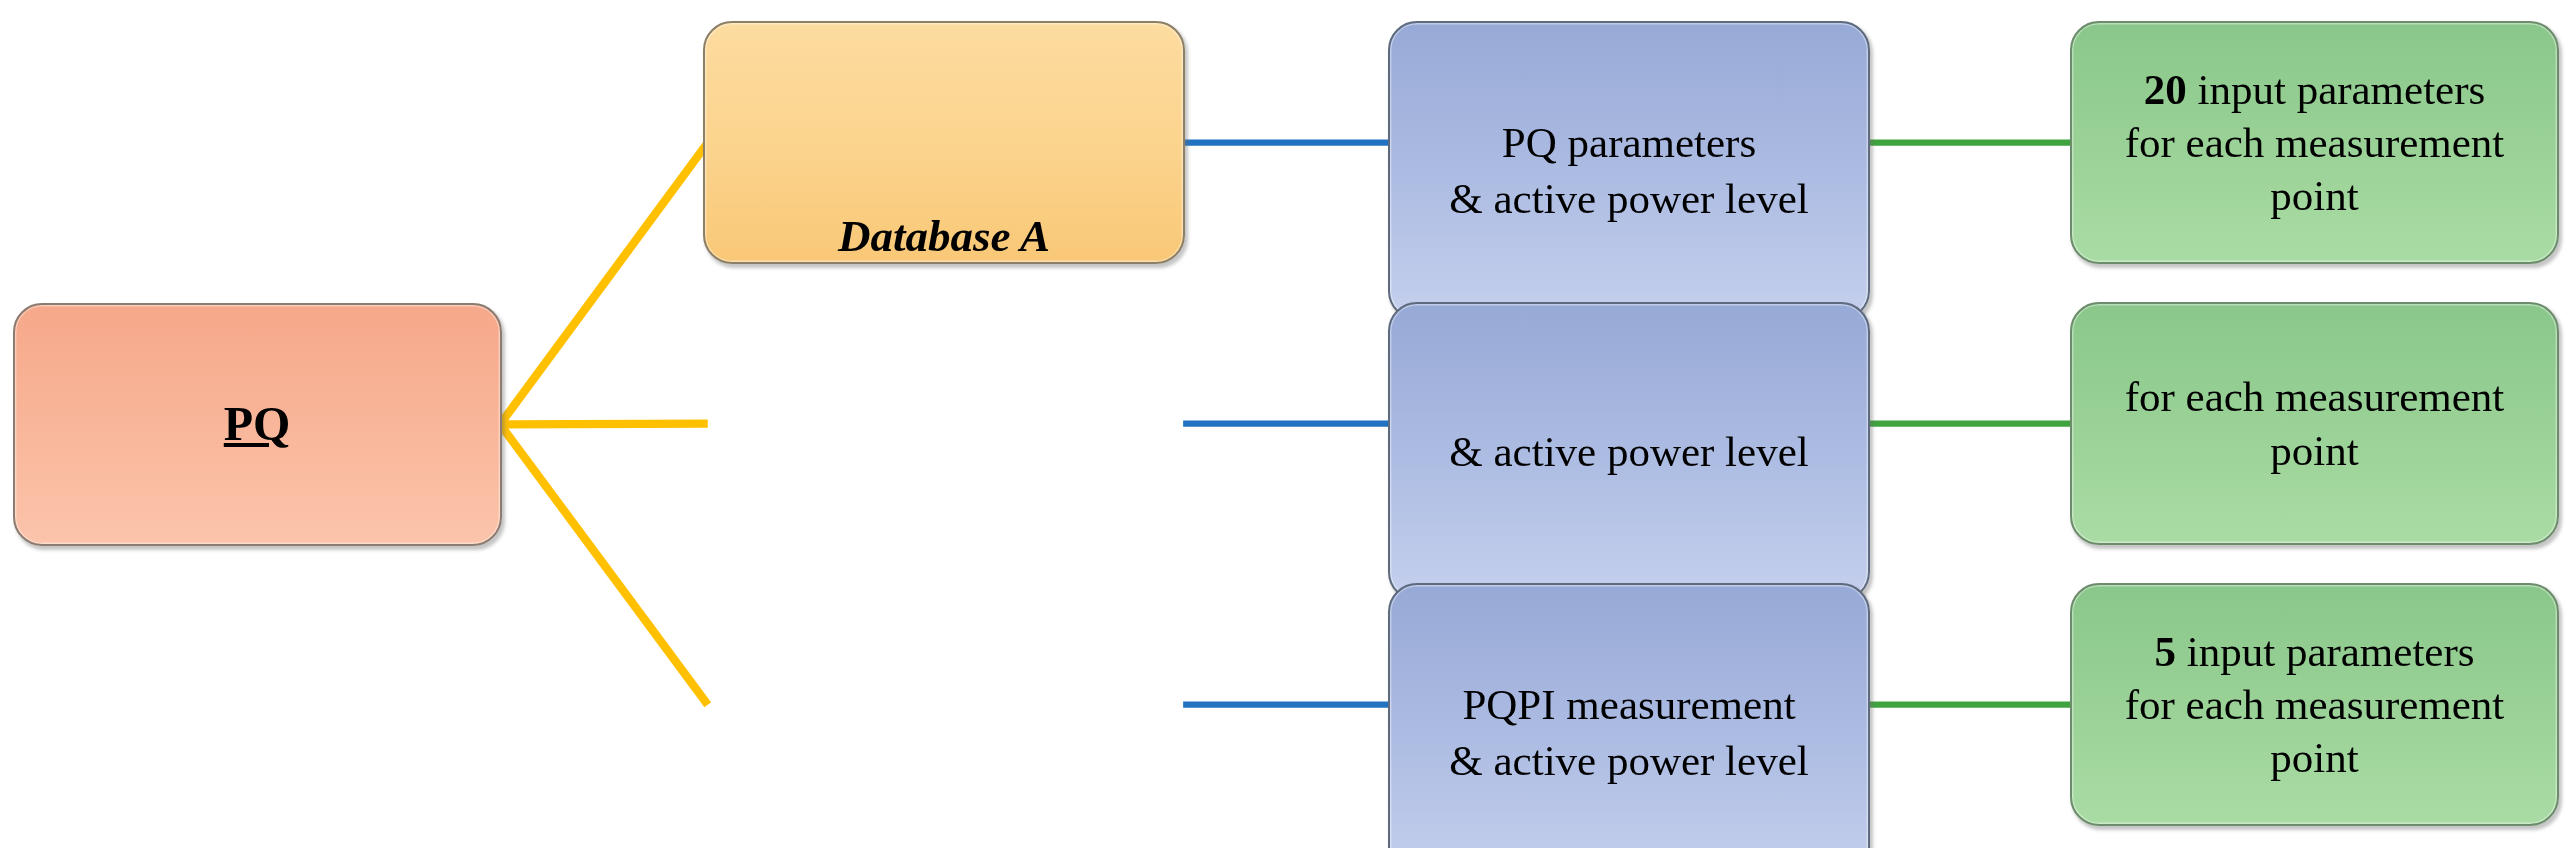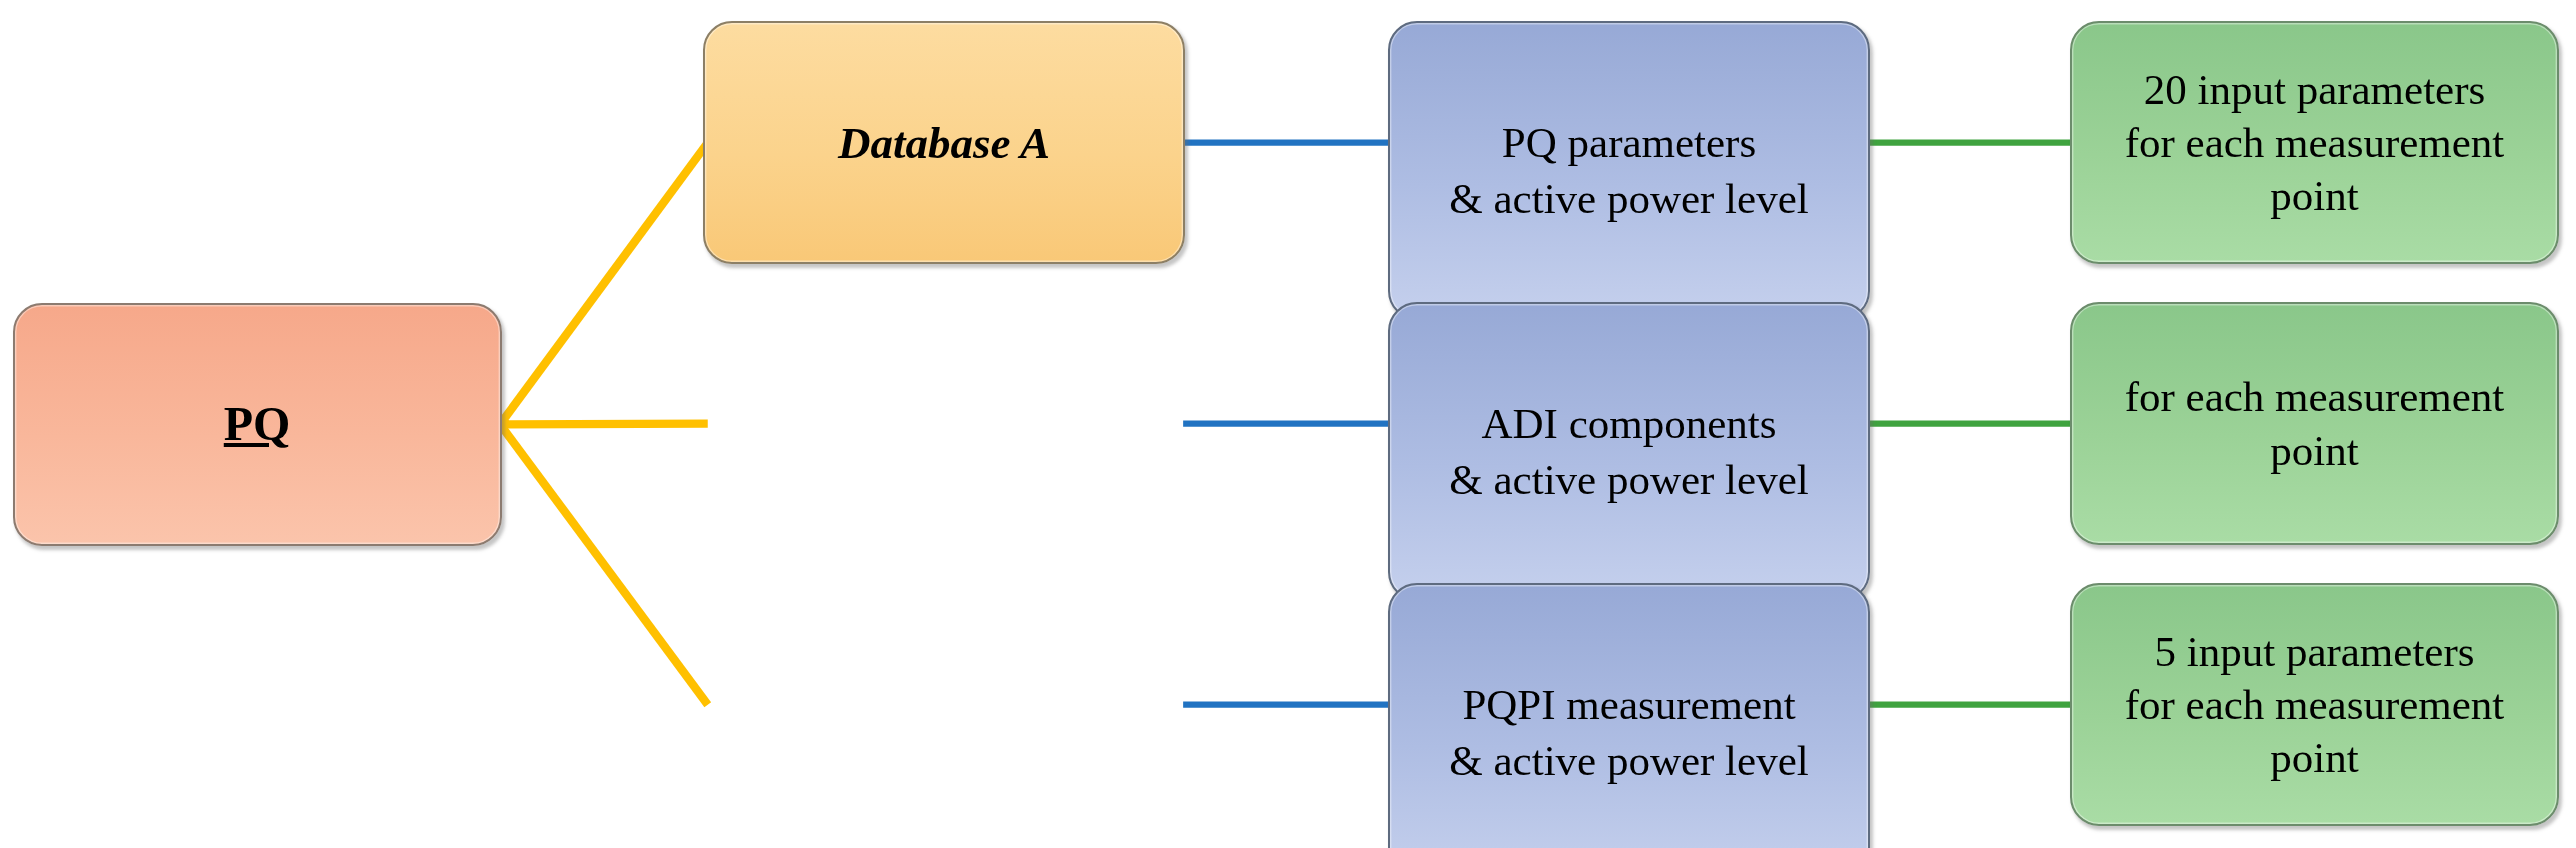--- a/index.html
+++ b/index.html
@@ -32,39 +32,40 @@
     line-height:1.3;
     text-decoration:underline;
   }
   .box-db{
     left:703px;width:482px;height:243px;
     background:linear-gradient(180deg,#FDDCA0 0%,#FBD38C 55%,#F9C877 100%);
     border:2.1px solid #8C7F66;
     font-weight:bold;
     font-style:italic;
     font-size:45px;
+    justify-content:flex-end;
   }
   .box-param{
     left:1388px;width:482px;height:299px;
     background:linear-gradient(180deg,#97A9D6 0%,#AEBDE3 55%,#C5D0ED 100%);
     border:2.1px solid #5E6B7F;
     font-size:43px;
     line-height:1.28;
   }
   .box-out{
     left:2070px;width:489px;height:243px;
     background:linear-gradient(180deg,#8AC78A 0%,#9BD297 55%,#A9DCA5 100%);
     border:2.1px solid #6C8C6C;
     font-size:43px;
     line-height:1.24;
   }
   .row-a{top:21px;}
   .row-b{top:302px;}
   .row-c{top:583px;}
-  .b{font-weight:normal;}
+  .b{font-weight:bold;}
   .tline{display:block;}
 </style>
 </head>
 <body>
 
 <div class="canvas">
 
   <svg class="connectors" viewBox="0 0 3684 1213">
     <line x1="715" y1="607" x2="1012" y2="204" stroke="#FFC000" stroke-width="12"></line>
     <line x1="715" y1="607" x2="1012" y2="606" stroke="#FFC000" stroke-width="12"></line>
@@ -90,21 +91,20 @@
     <span class="tline">PQ parameters</span>
     <span class="tline">&amp; active power level</span>
   </div>
   <div class="box box-out row-a">
     <span class="tline"><span class="b">20</span><span> input parameters</span></span>
     <span class="tline">for each measurement</span>
     <span class="tline">point</span>
   </div>
 
   <div class="box box-param row-b">
-    <span class="tline">ADI components</span>
     <span class="tline">&amp; active power level</span>
   </div>
   <div class="box box-out row-b">
     <span class="tline">for each measurement</span>
     <span class="tline">point</span>
   </div>
 
   <div class="box box-param row-c">
     <span class="tline">PQPI measurement</span>
     <span class="tline">&amp; active power level</span>

